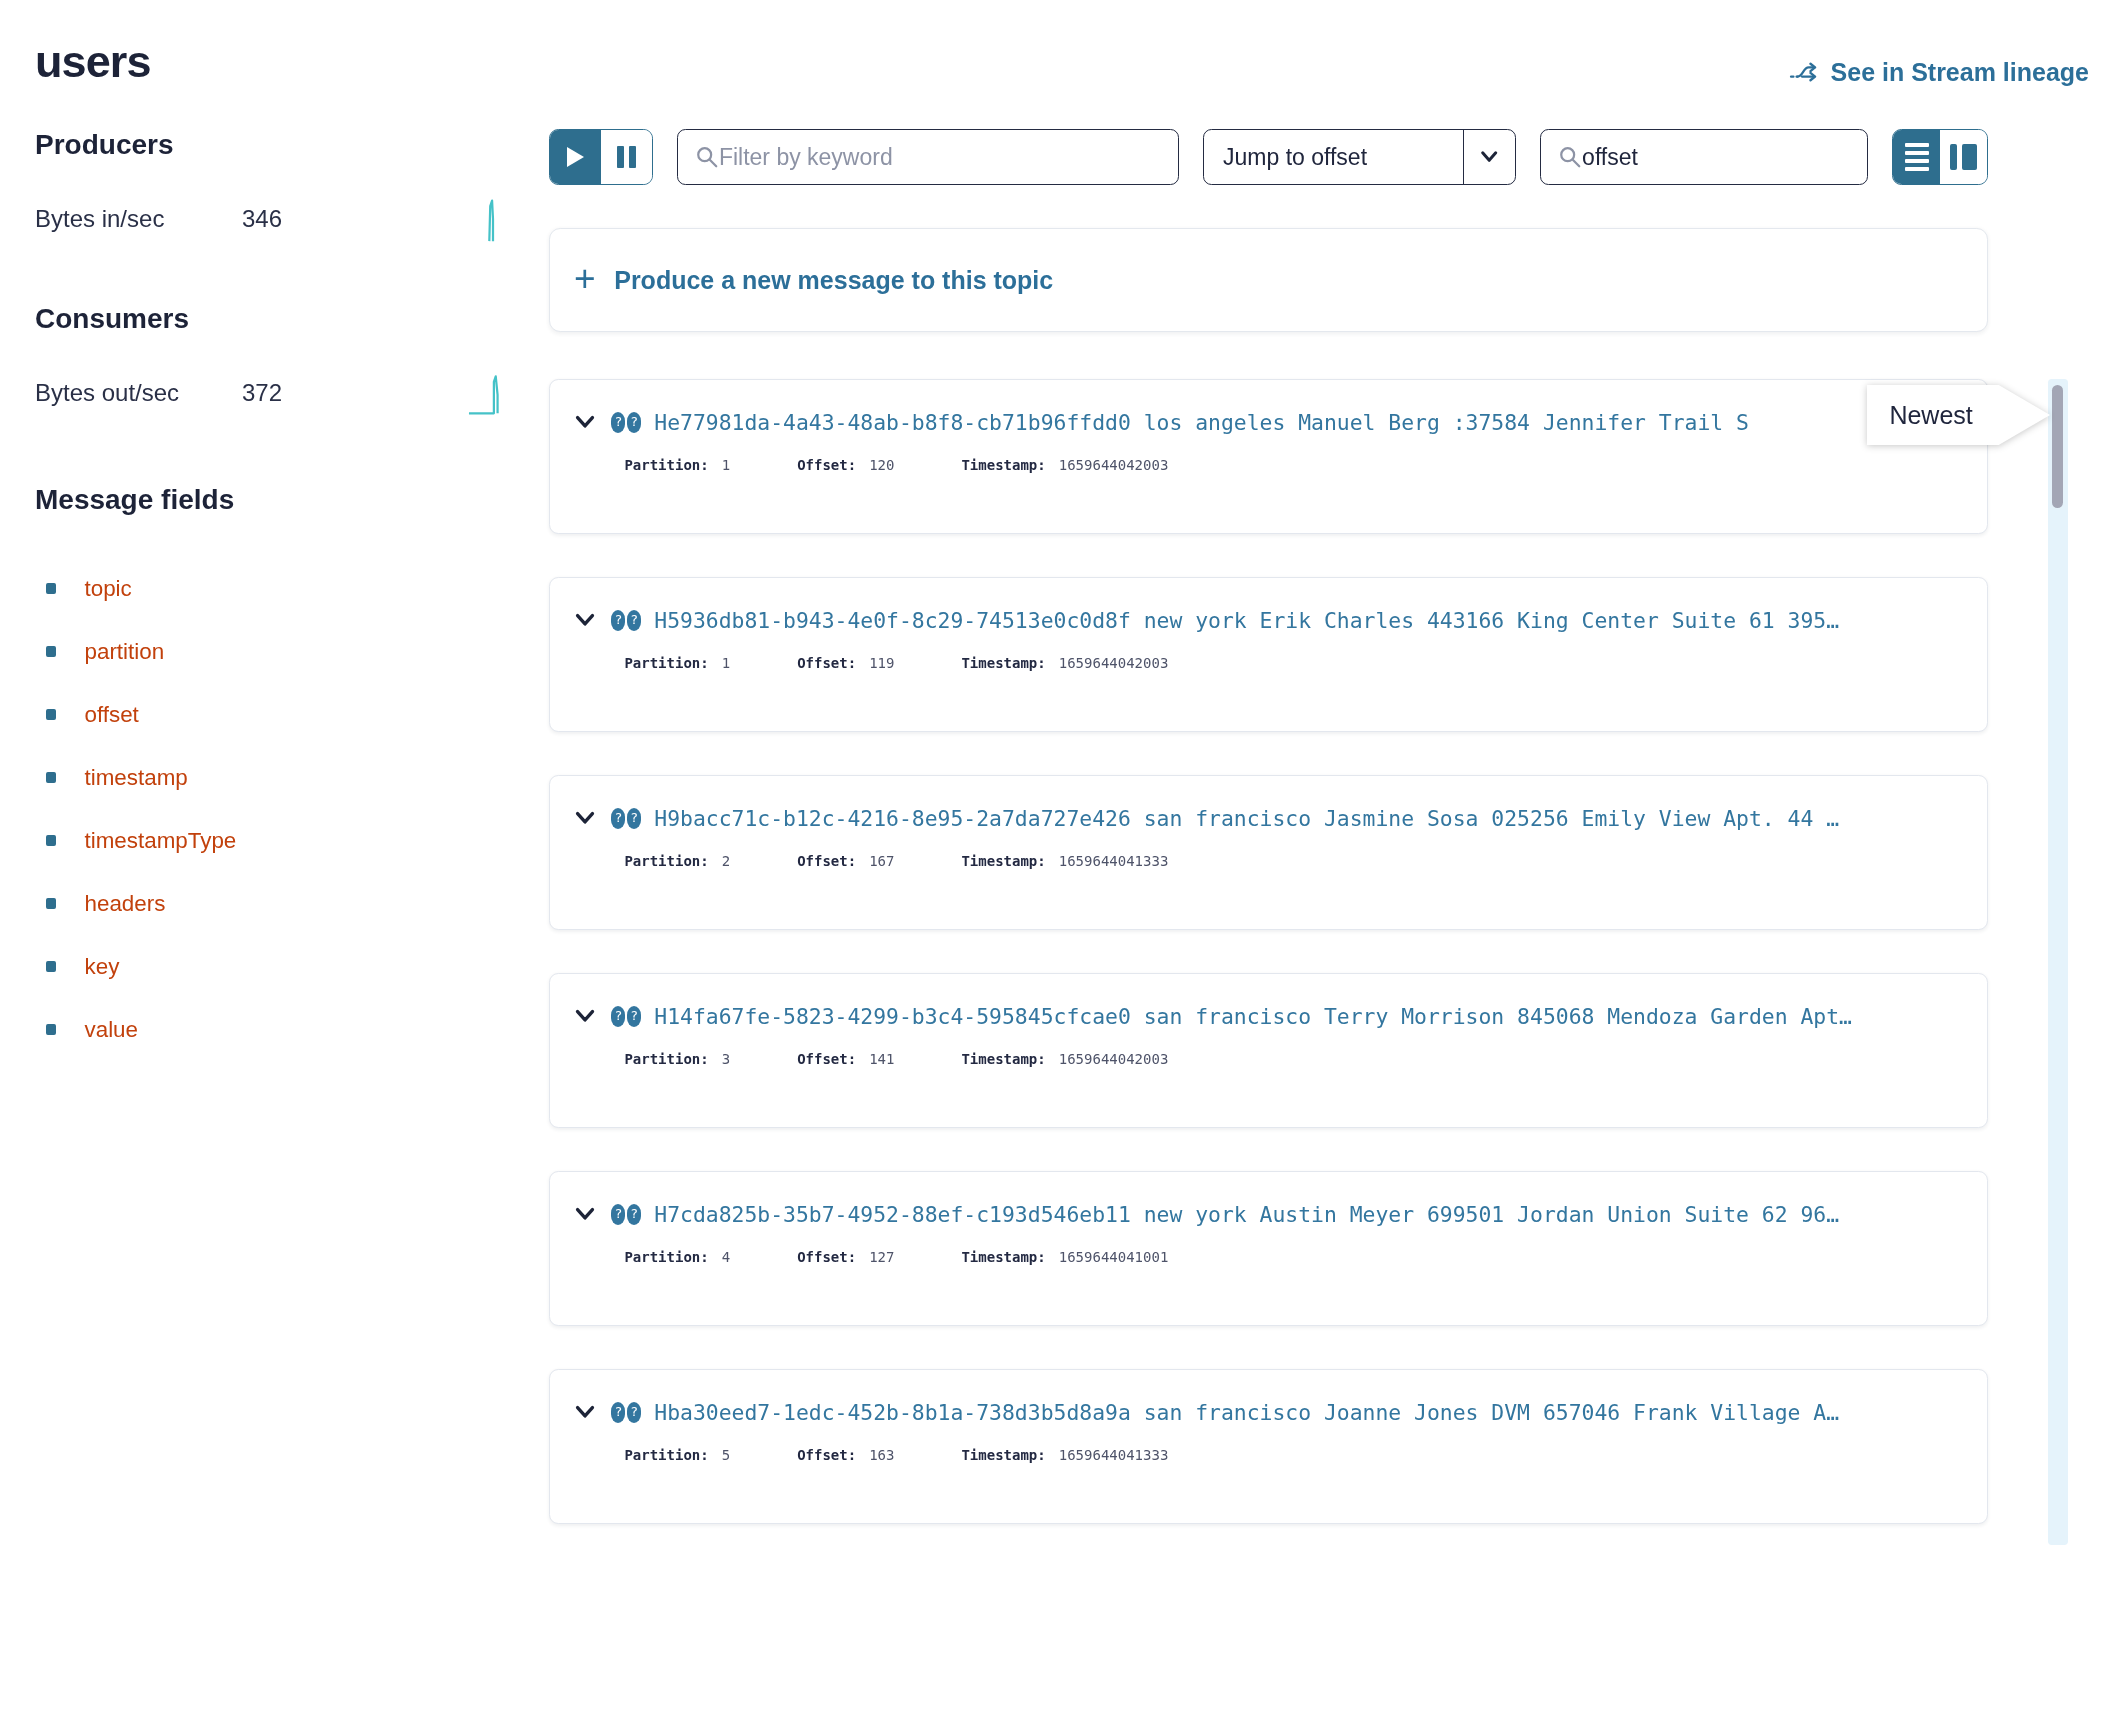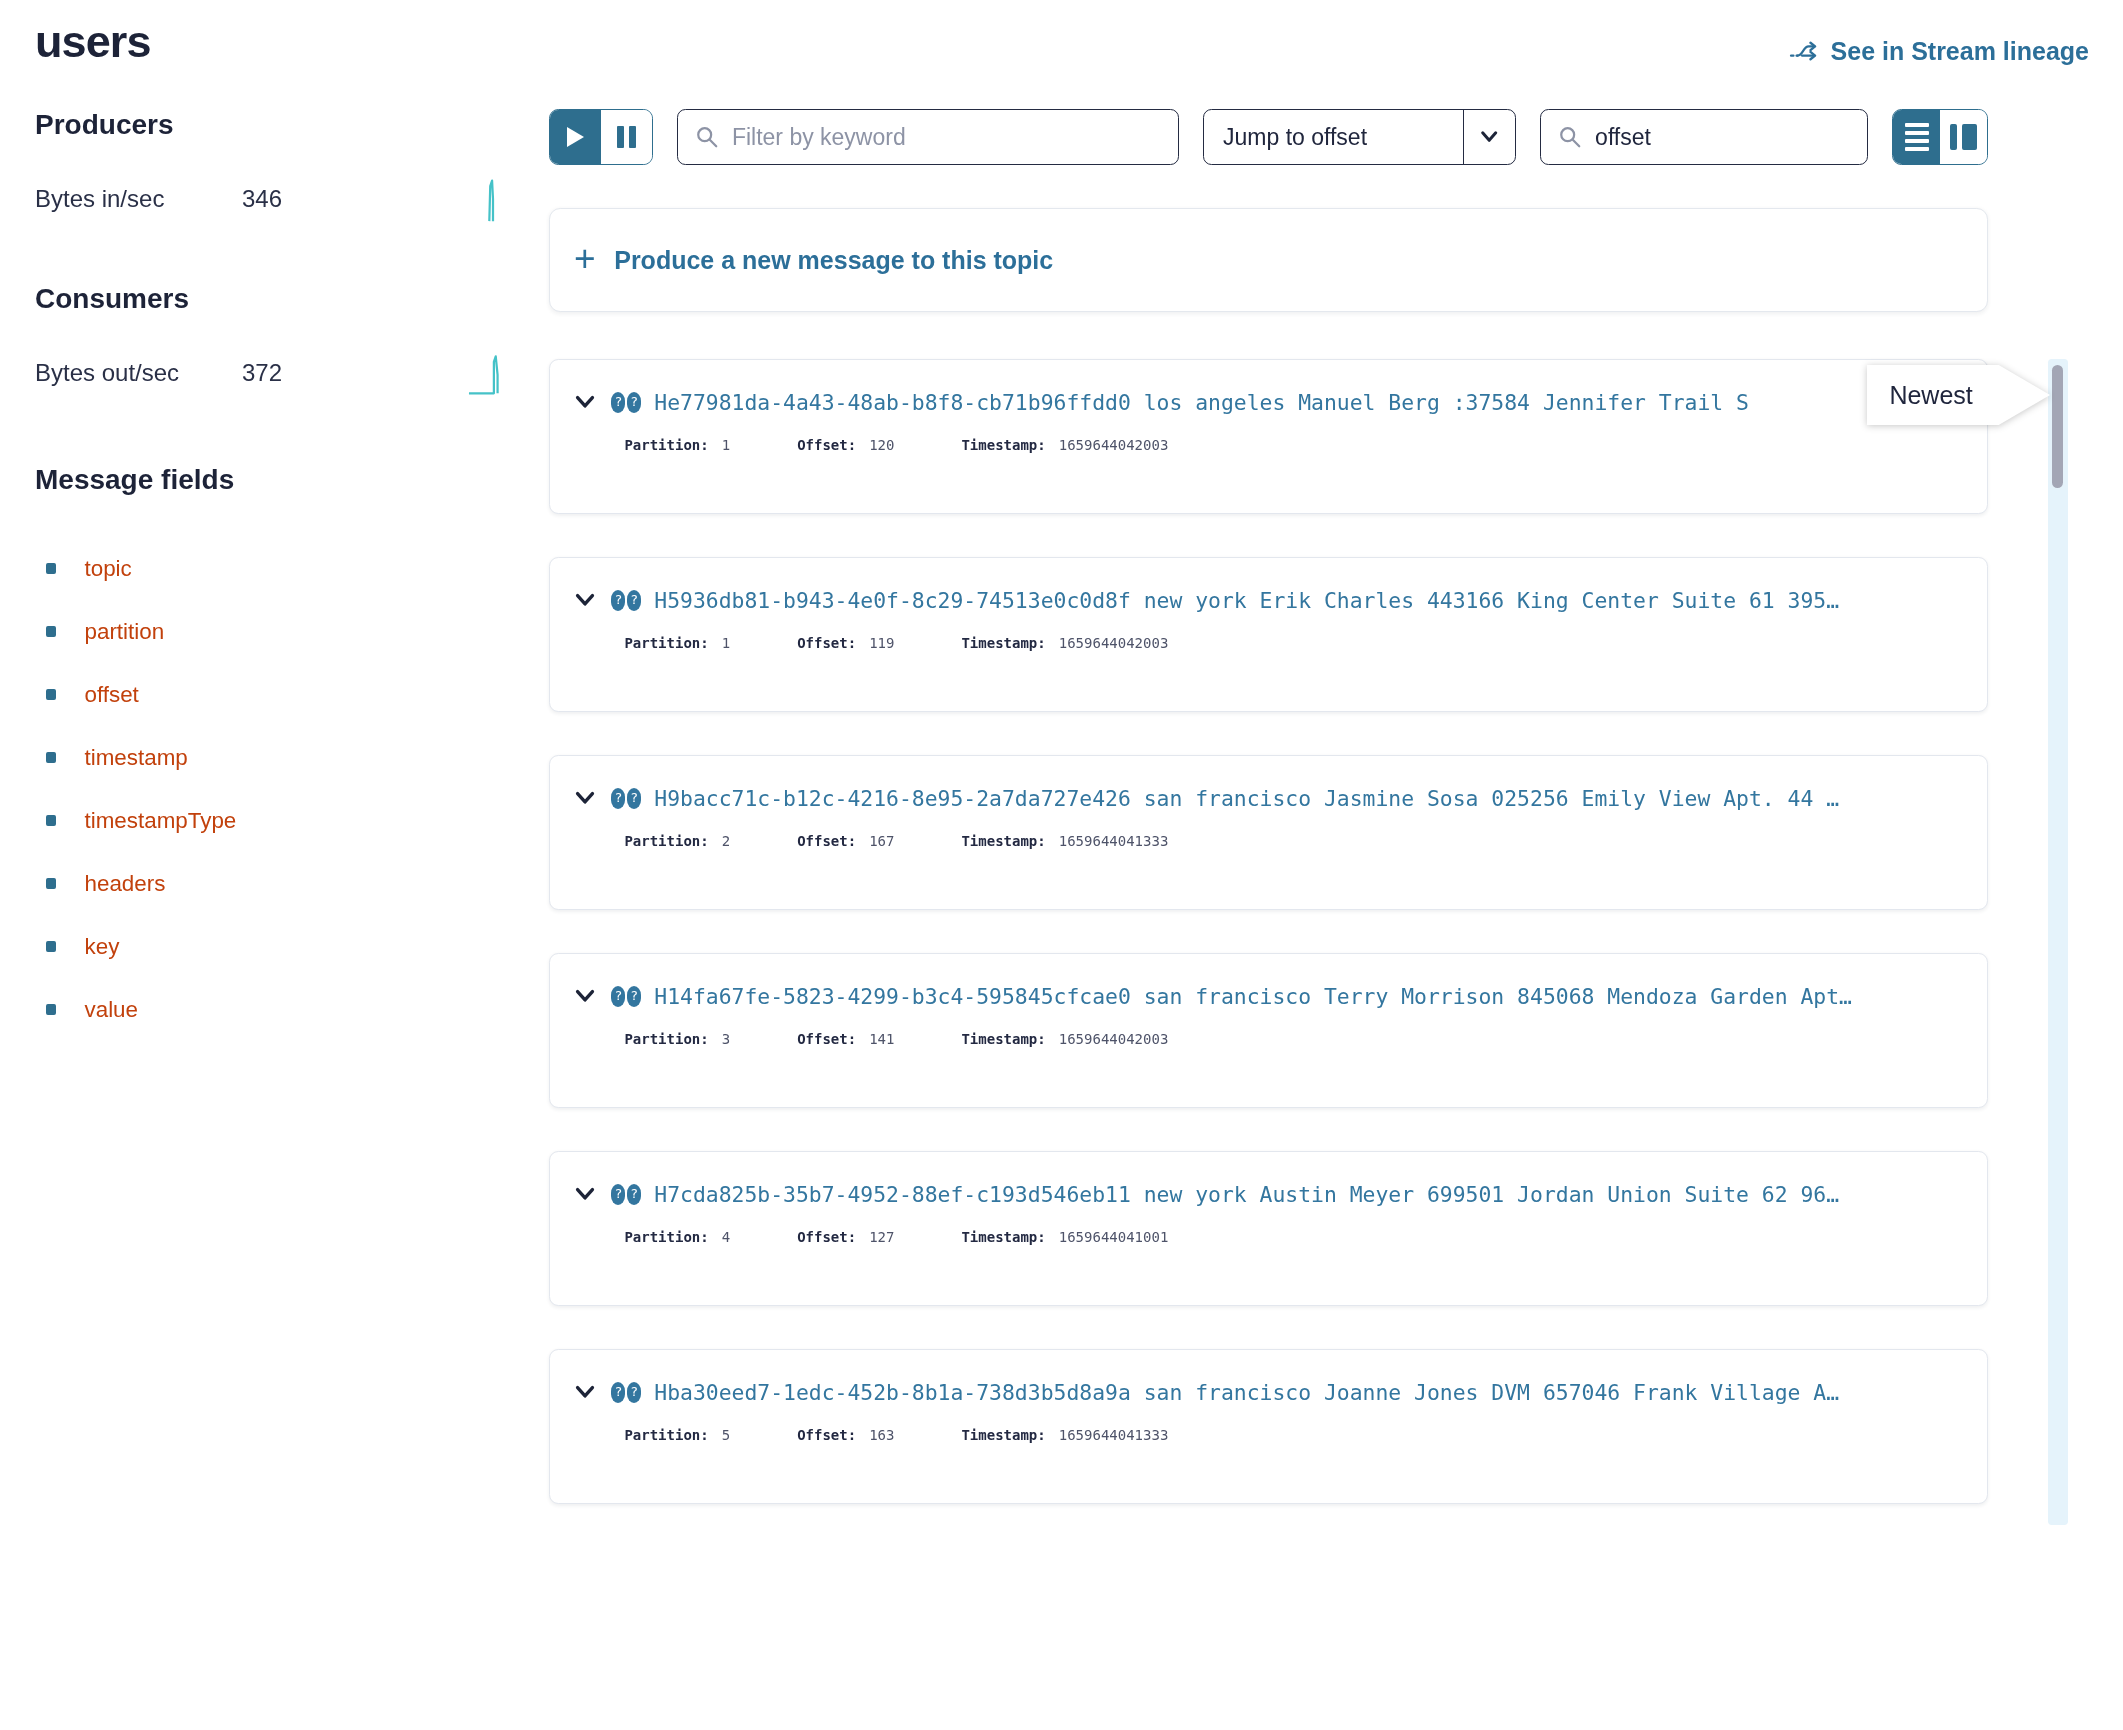--- a/index.html
+++ b/index.html
@@ -1,21 +1,21 @@
 <!DOCTYPE html>
 <html style="font-size:15px"><head>
 <meta charset="utf-8">
 <style>
   * { margin:0; padding:0; box-sizing:border-box; }
   html,body { width:2124px; height:1730px; background:#ffffff; overflow:hidden;
               font-family:"Liberation Sans", sans-serif; color:#20263d; }
   .page { width:100%; height:100%; padding:0 35px; position:relative; }
 
   
-  .header { padding-top:16px; display:flex; justify-content:space-between; align-items:flex-start; }
+  .header { padding-top:36px; display:flex; justify-content:space-between; align-items:center; }
   .page-title { font-size:45px; font-weight:800; letter-spacing:-0.9px; color:#1d2338; }
   .lineage-link { display:flex; align-items:center; gap:11.2px; margin-top:20.5px;
                   font-size:25px; font-weight:600; color:#2c6f99; cursor:pointer; }
 
   
   .tabs { display:flex; gap:71px; margin-top:58px; border-bottom:4.7px solid #e6f0f8; }
   .tab { position:relative; padding-bottom:22.4px; font-size:23px; font-weight:500;
          color:#38759e; cursor:pointer; }
   .tab.active { color:#1d2438; font-weight:600; }
   .tab.active::after { content:""; position:absolute; left:0; right:0; bottom:-4.7px;
@@ -40,21 +40,21 @@
 
   
   .toolbar { display:flex; align-items:center; gap:24px; }
   .seg { display:flex; height:56px; border:1.9px solid #2e6e8e; border-radius:9.3px; overflow:hidden; background:#fff; }
   .seg-btn { width:51px; display:grid; place-items:center; cursor:pointer; background:#fff; }
   .seg-btn.on { background:#2e6e8e; }
   .play-tri { width:0; height:0; border-left:17px solid #fff; border-top:10.3px solid transparent; border-bottom:10.3px solid transparent; }
   .pause-bars { display:flex; gap:5.6px; }
   .pause-bars i { width:6.5px; height:22.4px; background:#2e6e8e; border-radius:0.9px; }
   .input-box { height:56px; border:1.9px solid #242b42; border-radius:8.4px; background:#fff;
-               display:flex; align-items:center; padding:0 17px; gap:13px; }
+               display:flex; align-items:center; padding:0 17px; }
   .filter-box { width:503px; }
   .filter-box input, .offset-box input { border:none; outline:none; flex:1; min-width:0;
                font-size:23px; font-family:"Liberation Sans", sans-serif; color:#20263d; }
   .filter-box input::placeholder { color:#8d93a5; }
   .select-box { width:313px; padding:0; cursor:pointer; }
   .select-text { flex:1; padding-left:18.6px; font-size:23px; color:#20263d; }
   .select-caret { width:52px; height:100%; border-left:1.9px solid #242b42; display:grid; place-items:center; }
   .offset-box { width:328px; }
   .view-toggle { margin-left:auto; }
   .view-btn { width:47px; }

